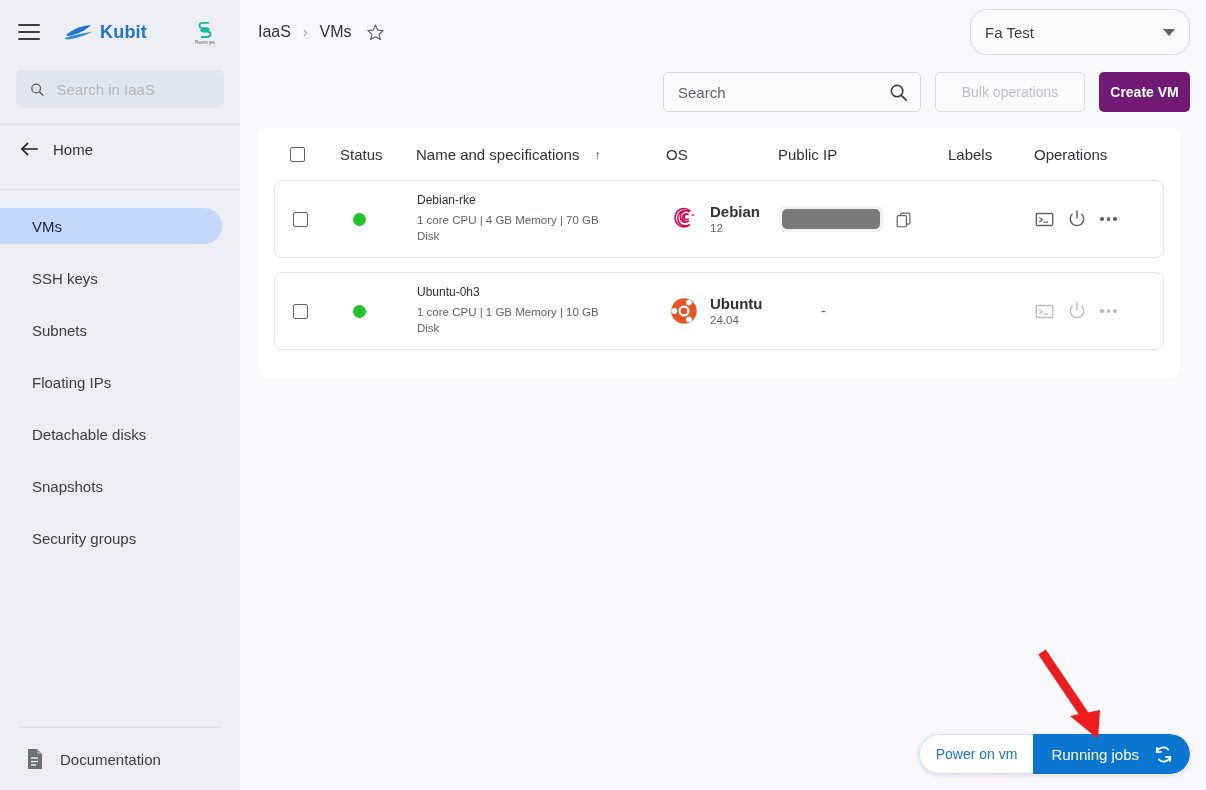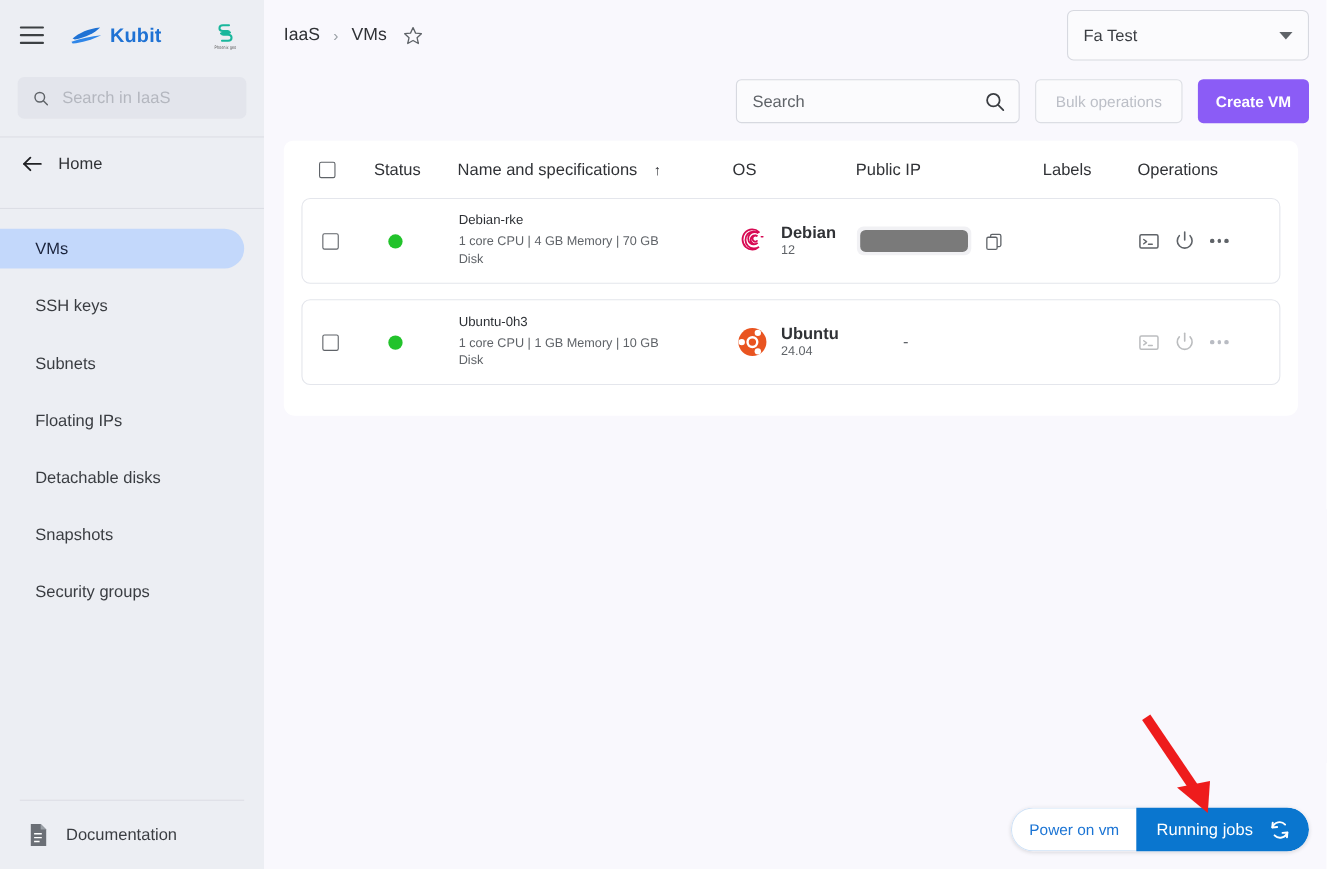--- a/index.html
+++ b/index.html
@@ -77,21 +77,21 @@
     height: 64px; display: flex; align-items: center;
     padding: 0 16px 0 18px; flex: 0 0 64px;
   }
   .crumbs { display: flex; align-items: center; gap: 12px; }
   .crumb { font-size: 16px; color: #303236; cursor: pointer; }
   .crumb-sep { color: #9aa0a6; font-size: 14px; }
   .star-btn { cursor: pointer; display: flex; align-items: center; margin-left: 2px; }
 
   .tenant-select {
     margin-left: auto; width: 220px; height: 46px;
-    border: 1px solid #d7d9e0; border-radius: 6px; background: #fbfbfd;
+    border: 1px solid #d7d9e0; border-radius: 16px; background: #fbfbfd;
     display: flex; align-items: center; padding: 0 14px; cursor: pointer;
   }
   .tenant-label { font-size: 15px; color: #3a3d42; }
   .caret { margin-left: auto; width: 0; height: 0;
     border-left: 6px solid transparent; border-right: 6px solid transparent;
     border-top: 7px solid #5f6368; }
 
   .actions {
     display: flex; align-items: center; justify-content: flex-end;
     gap: 14px; padding: 0 16px; height: 56px; flex: 0 0 56px;
@@ -99,27 +99,27 @@
   .searchbox {
     width: 258px; height: 40px; border: 1px solid #d7d9e0; border-radius: 5px;
     background: #fbfbfd; display: flex; align-items: center; padding: 0 12px 0 14px;
   }
   .searchbox input {
     border: none; background: transparent; outline: none; flex: 1;
     font-family: "Liberation Sans", sans-serif; font-size: 15px; color: #3a3d42;
   }
   .searchbox input::placeholder { color: #5f6368; }
   .btn-bulk {
-    width: 134px; height: 40px; border: 1px solid #dcdee4; border-radius: 5px;
+    width: 150px; height: 40px; border: 1px solid #dcdee4; border-radius: 5px;
     background: #fbfbfd; color: #bcbfc7; font-size: 14px;
     font-family: "Liberation Sans", sans-serif; cursor: default;
   }
   .btn-create {
-    width: 101px; height: 40px; border: none; border-radius: 5px;
-    background: #8b5cf6; color: #fff; font-size: 14px; font-weight: bold;
+    width: 91px; height: 40px; border: none; border-radius: 5px;
+    background: #701a75; color: #fff; font-size: 14px; font-weight: bold;
     font-family: "Liberation Sans", sans-serif; cursor: pointer;
   }
 
   
   .panel {
     margin: 8px 26px 0 18px; background: #ffffff;
     border-radius: 8px 8px 10px 10px; padding: 0 0 14px 0;
   }
   .thead, .trow-inner {
     display: grid;

